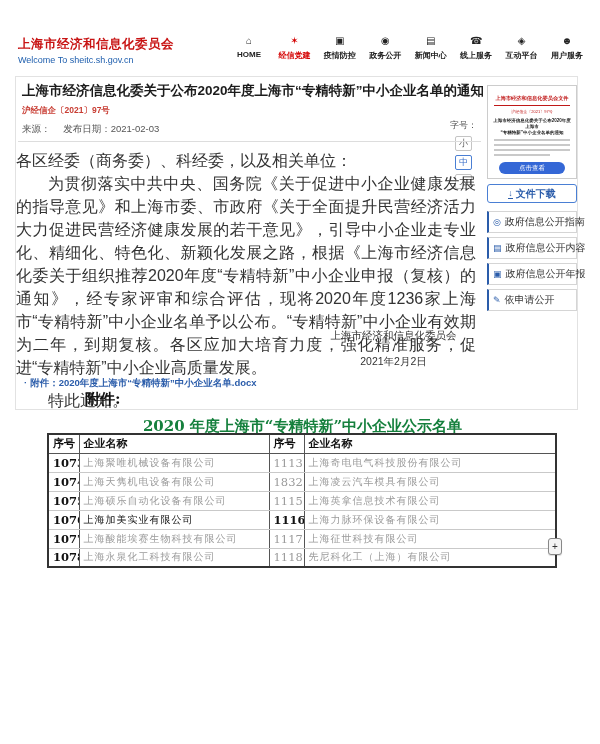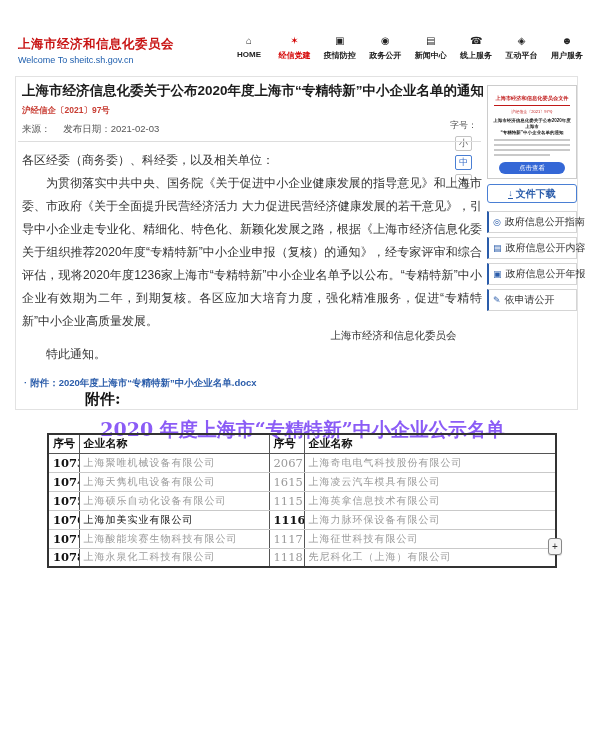--- a/index.html
+++ b/index.html
@@ -21,21 +21,21 @@
   .article-box { position:absolute; left:15px; top:76px; width:563px; height:334px; border:1px solid #e2e2e2; background:#fff; }
   .a-title { position:absolute; left:6px; top:5px; width:465px; font-size:13.5px; font-weight:bold; color:#1c1c1c; line-height:17px; }
   .a-docno { position:absolute; left:6px; top:28px; font-size:8.5px; font-weight:bold; color:#c83c32; }
   .a-meta { position:absolute; left:6px; top:46px; font-size:9.5px; color:#555; }
   .a-meta span { margin-right:10px; }
   .fontsize { position:absolute; right:100px; top:42px; font-size:9px; color:#555; display:flex; align-items:center; gap:4px;flex-direction:column; }
   .fs-btn { width:17px; height:15px; border:1px solid #c4c4c4; border-radius:2px; background:#fff; font-size:9px; color:#555; text-align:center; line-height:13px; cursor:pointer; }
   .fs-btn.sel { border-color:#4a7fd4; color:#3a6fc8; }
   .a-divider { position:absolute; left:2px; top:64px; width:463px; border-top:1px solid #ddd; }
 
-  .a-body { position:absolute; left:6px; top:72px; width:460px; font-size:12px; line-height:23px; color:#333; text-align:justify; }
+  .a-body { position:absolute; left:0; top:72px; width:460px; font-size:16px; line-height:23px; color:#333; text-align:justify; }
   .a-body .salute { text-indent:0; }
   .a-body p.ind { text-indent:2em; }
   .a-body p.notice { text-indent:2em; margin-top:10px; }
 
   .a-sign { position:absolute; left:290px; top:252px; width:175px; text-align:center; font-size:10.5px; color:#333; }
   .a-sign .d { margin-top:12px; }
 
   .a-attach { position:absolute; left:8px; top:300px; font-size:9.5px; font-weight:bold; color:#2a5caa; cursor:pointer;text-align:center; }
   .a-attach .bullet { color:#2a5caa; margin-right:3px; }
 
@@ -51,21 +51,21 @@
   .pv-view { position:absolute; left:50%; transform:translateX(-50%); bottom:4px; width:66px; height:12px; background:#3467d6; border-radius:6px; color:#fff; font-size:6.5px; text-align:center; line-height:12px; cursor:pointer; }
   .dl-btn { margin-top:5px; width:90px; height:19px; border:1px solid #4a7fd4; border-radius:3px; background:#fff; color:#2a5caa; font-size:10px; font-weight:bold; display:flex; align-items:center; justify-content:center; gap:3px; cursor:pointer; }
   .dl-icon { font-size:9px; border-bottom:1.5px solid #2a5caa; line-height:9px; }
   .side-links { margin-top:8px; }
   .side-link { width:90px; height:22px; border:1px solid #d5d5d5; border-left:2px solid #2a5caa; background:#fff; display:flex; align-items:center; gap:4px; padding-left:4px; margin-bottom:4px; cursor:pointer; }
   .sl-icon { color:#2a5caa; font-size:9px; }
   .sl-label { font-size:10px; color:#333; white-space:nowrap; }
 
   
   .att-heading { position:absolute; left:85px; top:390px; font-size:15px; font-weight:bold; color:#111; font-family:"DejaVu Serif","Liberation Serif",serif; }
-  .tbl-title { position:absolute; left:50px; top:417px; width:505px; text-align:center; font-size:19px; font-weight:bold; color:#8b5cf6; font-family:"DejaVu Serif","Liberation Serif",serif; }
+  .tbl-title { position:absolute; left:50px; top:417px; width:505px; text-align:center; font-size:15px; font-weight:bold; color:#15803d; font-family:"DejaVu Serif","Liberation Serif",serif; }
 
   
   .list-table { position:absolute; left:47px; top:433px; width:508px; border-collapse:collapse; table-layout:fixed; font-family:"DejaVu Serif","Liberation Serif",serif; }
   .list-table col.c-n1 { width:31px; } .list-table col.c-c1 { width:190px; }
   .list-table col.c-n2 { width:35px; } .list-table col.c-c2 { width:252px; }
   .list-table { border:2px solid #333; }
   .list-table th, .list-table td { border-left:1px solid #555; border-right:1px solid #555; border-top:1px solid #c9c9c9; border-bottom:1px solid #c9c9c9; height:19px; padding:0 4px; overflow:hidden; white-space:nowrap; }
   .list-table th { font-size:11px; font-weight:bold; color:#111; text-align:left; border-bottom:1px solid #555; }
   .list-table td.num { font-size:11.5px; font-weight:bold; color:#111; }
   .list-table td.num.gray { color:#9b9b9b; font-weight:normal; }
@@ -136,20 +136,21 @@
     <div class="a-divider"></div>
 
     <div class="a-body">
       <p class="salute">各区经委（商务委）、科经委，以及相关单位：</p>
       <p class="ind">为贯彻落实中共中央、国务院《关于促进中小企业健康发展的指导意见》和上海市委、市政府《关于全面提升民营经济活力 大力促进民营经济健康发展的若干意见》，引导中小企业走专业化、精细化、特色化、新颖化发展之路，根据《上海市经济信息化委关于组织推荐2020年度“专精特新”中小企业申报（复核）的通知》，经专家评审和综合评估，现将2020年度1236家上海市“专精特新”中小企业名单予以公布。“专精特新”中小企业有效期为二年，到期复核。各区应加大培育力度，强化精准服务，促进“专精特新”中小企业高质量发展。</p>
       <p class="notice">特此通知。</p>
     </div>
 
     <div class="a-sign">
       <div>上海市经济和信息化委员会</div>
+      <div class="d">2021年2月2日</div>
     </div>
 
     <div class="a-attach">
       <span class="bullet">·</span><span>附件：2020年度上海市“专精特新”中小企业名单.docx</span>
     </div>
 
     <div class="side">
       <div class="preview">
         <div class="pv-title">上海市经济和信息化委员会文件</div>
         <div class="pv-rule"></div>
@@ -202,27 +203,27 @@
     <tbody>
         <tr>
       <th>序号</th>
       <th>企业名称</th>
       <th>序号</th>
       <th>企业名称</th>
     </tr>
     <tr>
       <td class="num">1073</td>
       <td class="name">上海聚唯机械设备有限公司</td>
-      <td class="num gray">2067</td>
+      <td class="num gray">1113</td>
       <td class="name">上海奇电电气科技股份有限公司</td>
     </tr>
     <tr>
       <td class="num">1074</td>
       <td class="name">上海天隽机电设备有限公司</td>
-      <td class="num gray">1615</td>
+      <td class="num gray">1832</td>
       <td class="name">上海凌云汽车模具有限公司</td>
     </tr>
     <tr>
       <td class="num">1075</td>
       <td class="name">上海硕乐自动化设备有限公司</td>
       <td class="num gray">1115</td>
       <td class="name">上海英拿信息技术有限公司</td>
     </tr>
     <tr>
       <td class="num">1076</td>

